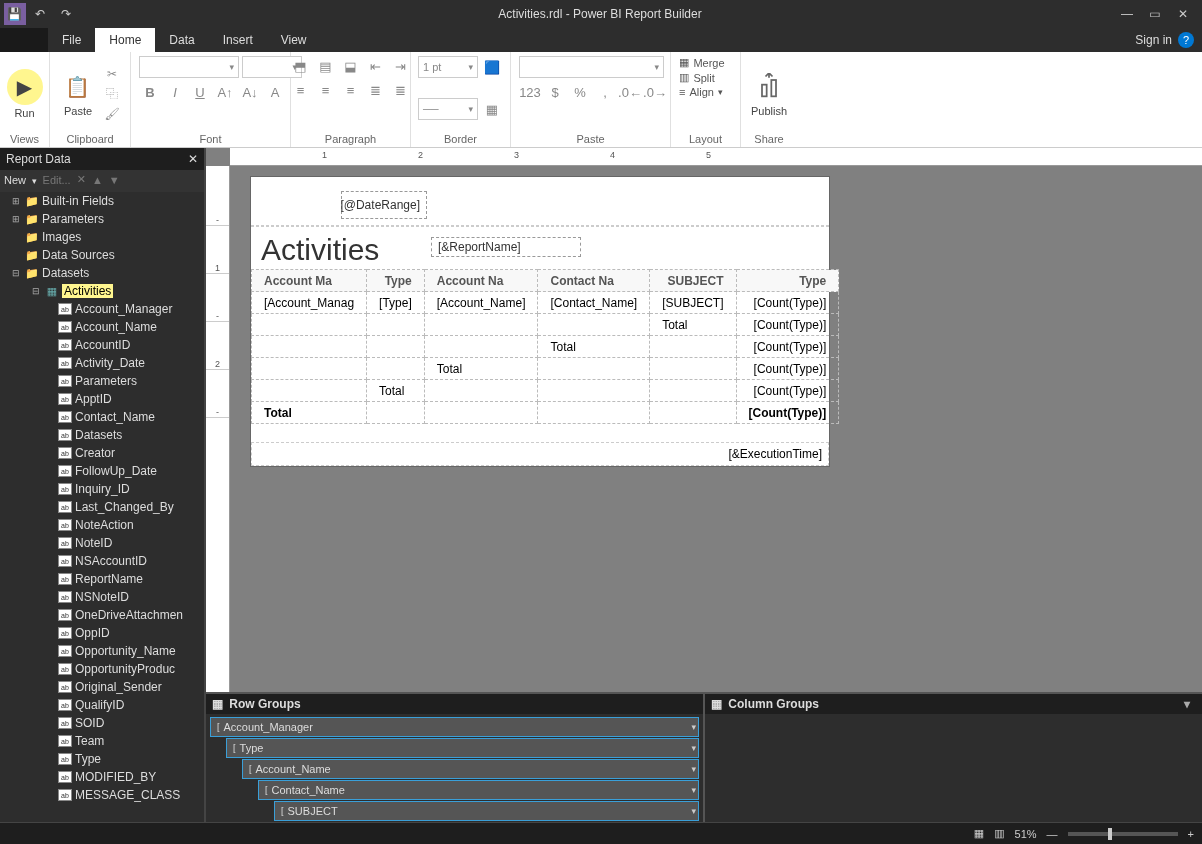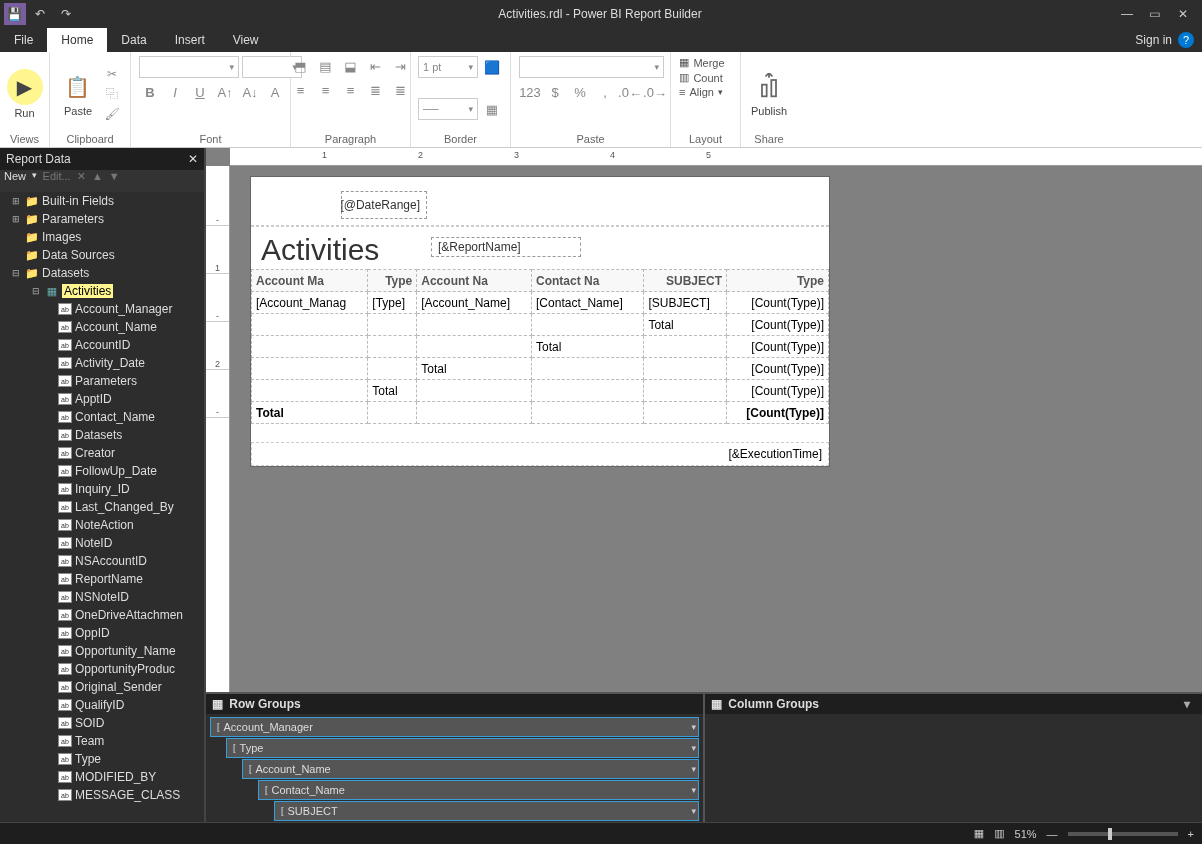--- a/index.html
+++ b/index.html
@@ -8,21 +8,21 @@
 
 .titlebar { height: 28px; background: #2d2d2d; display: flex; align-items: center; color: #ccc; }
 .qat { display: flex; align-items: center; padding: 0 4px; gap: 2px; }
 .qat-btn { width: 24px; height: 24px; display: flex; align-items: center; justify-content: center; color: #ccc; }
 .qat-save { background: #7a5fa0; color: #fff; width: 22px; height: 22px; }
 .title-text { flex: 1; text-align: center; color: #ddd; font-size: 12px; }
 .win-controls { display: flex; gap: 10px; padding-right: 10px; }
 .win-btn { width: 18px; height: 18px; color: #ccc; display: flex; align-items: center; justify-content: center; }
 
 
-.menubar { height: 24px; background: #2d2d2d; display: flex; align-items: center; color: #ddd; }
+.menubar { height: 24px; background: #2d2d2d; display: flex; align-items: center; color: #ddd; margin-left: 48px; }
 .menu-item { padding: 0 14px; height: 100%; display: flex; align-items: center; font-size: 12px; }
 .menu-item.active { background: #fff; color: #333; }
 .signin { margin-left: auto; padding-right: 8px; display: flex; align-items: center; gap: 6px; }
 .help-icon { width: 16px; height: 16px; border-radius: 50%; background: #0078d4; color: #fff; display: flex; align-items: center; justify-content: center; font-size: 11px; }
 
 
 .ribbon { height: 96px; background: #fff; border-bottom: 1px solid #ccc; display: flex; }
 .ribbon-group { border-right: 1px solid #e0e0e0; padding: 4px 8px 2px 8px; display: flex; flex-direction: column; justify-content: space-between; }
 .ribbon-group-label { text-align: center; font-size: 11px; color: #666; padding-top: 2px; }
 .ribbon-body { flex: 1; display: flex; align-items: center; gap: 4px; }
@@ -34,21 +34,21 @@
 .combo { height: 22px; border: 1px solid #ccc; background: #fff; padding: 0 4px; display: flex; align-items: center; justify-content: space-between; min-width: 60px; font-size: 11px; color: #888; }
 .combo .dd { color: #888; font-size: 9px; }
 .fmt-row { display: flex; gap: 3px; align-items: center; }
 .fmt-btn { width: 22px; height: 20px; color: #888; display: flex; align-items: center; justify-content: center; font-size: 13px; }
 .layout-row { display: flex; align-items: center; gap: 4px; font-size: 11px; color: #555; }
 
 
 .main { display: flex; height: calc(844px - 28px - 24px - 96px - 22px); }
 .report-data { width: 206px; background: #2d2d2d; color: #ddd; display: flex; flex-direction: column; border-right: 2px solid #444; }
 .panel-header { height: 22px; background: #1e1e1e; display: flex; align-items: center; justify-content: space-between; padding: 0 6px; font-size: 12px; }
-.panel-toolbar { height: 22px; background: #333; display: flex; align-items: flex-start; padding: 0 4px; gap: 6px; font-size: 11px; }
+.panel-toolbar { height: 22px; background: #333; display: flex; align-items: flex-end; padding: 6px 4px; gap: 6px; font-size: 11px; }
 .panel-toolbar .tb { color: #ddd; }
 .panel-toolbar .tb.dim { color: #777; }
 .tree { flex: 1; overflow: auto; font-size: 12px; }
 .tree-item { display: flex; align-items: center; height: 18px; padding-left: 2px; gap: 3px; white-space: nowrap; }
 .tree-icon { width: 14px; height: 14px; display: inline-flex; align-items: center; justify-content: center; color: #d4a94e; font-size: 11px; }
 .field-icon { width: 14px; height: 12px; border: 1px solid #888; background: #fff; color: #333; font-size: 7px; display: inline-flex; align-items: center; justify-content: center; }
 .tree-item.l1 { padding-left: 12px; }
 .tree-item.l2 { padding-left: 32px; }
 .tree-item.l3 { padding-left: 58px; }
 .tree-item.hl span.txt { background: #fff68f; color: #000; padding: 0 2px; }
@@ -62,21 +62,21 @@
 .ruler-v { width: 24px; background: #fff; border-right: 1px solid #999; display: flex; flex-direction: column; align-items: center; font-size: 9px; color: #555; }
 .ruler-v-tick { height: 48px; border-bottom: 1px solid #ccc; width: 100%; display: flex; align-items: flex-end; justify-content: center; }
 .canvas { background: #808080; padding: 10px 20px; overflow: auto; flex: 1; }
 .page { width: 580px; background: #fff; border: 1px solid #666; padding: 0; position: relative; }
 .placeholder { border: 1px dashed #999; display: inline-flex; align-items: center; padding: 2px 6px; font-size: 12px; color: #333; }
 .ph-row1 { position: relative; height: 48px; }
 .ph-daterange { position: absolute; left: 90px; top: 14px; width: 86px; height: 28px; justify-content: flex-end; }
 .ph-reportname { position: absolute; left: 180px; top: 34px; width: 150px; margin-top: 26px; }
 .report-title { font-size: 30px; font-weight: 300; color: #333; padding: 6px 10px 2px 10px; border-top: 1px dashed #ccc; }
 .tbl { width: 100%; border-collapse: collapse; font-size: 12px; }
-.tbl th, .tbl td { border: 1px dashed #bbb; padding: 3px 4px; text-align: left; height: 22px; }
+.tbl th, .tbl td { border: 1px dashed #bbb; padding: 3px 12px; text-align: left; height: 22px; }
 .tbl th { background: #f8f8f8; font-weight: 600; color: #555; }
 .tbl .rt { text-align: right; }
 .tbl .bold { font-weight: 700; }
 .footer-row { border: 1px dashed #ccc; text-align: right; padding: 4px 6px; margin-top: 18px; font-size: 12px; }
 
 
 .groups { height: 130px; background: #2d2d2d; display: flex; border-top: 2px solid #555; }
 .group-col { flex: 1; display: flex; flex-direction: column; }
 .group-header { height: 20px; background: #1e1e1e; color: #ddd; display: flex; align-items: center; padding: 0 6px; gap: 6px; font-size: 12px; font-weight: 600; }
 .group-body { flex: 1; overflow: auto; padding: 2px 4px; }
@@ -243,21 +243,21 @@
   </div>
 
   <div class="ribbon-group" style="width:70px">
     <div class="ribbon-body" style="flex-direction:column;gap:2px;align-items:flex-start">
       <div class="layout-row">
           <span>▦</span>
           <span>Merge</span>
         </div>
       <div class="layout-row">
           <span>▥</span>
-          <span>Count</span>
+          <span>Split</span>
         </div>
       <div class="layout-row">
           <span>≡</span>
           <span>Align</span>
           <span style="font-size:9px">▾</span>
         </div>
     </div>
     <div class="ribbon-group-label">Layout</div>
   </div>
 

